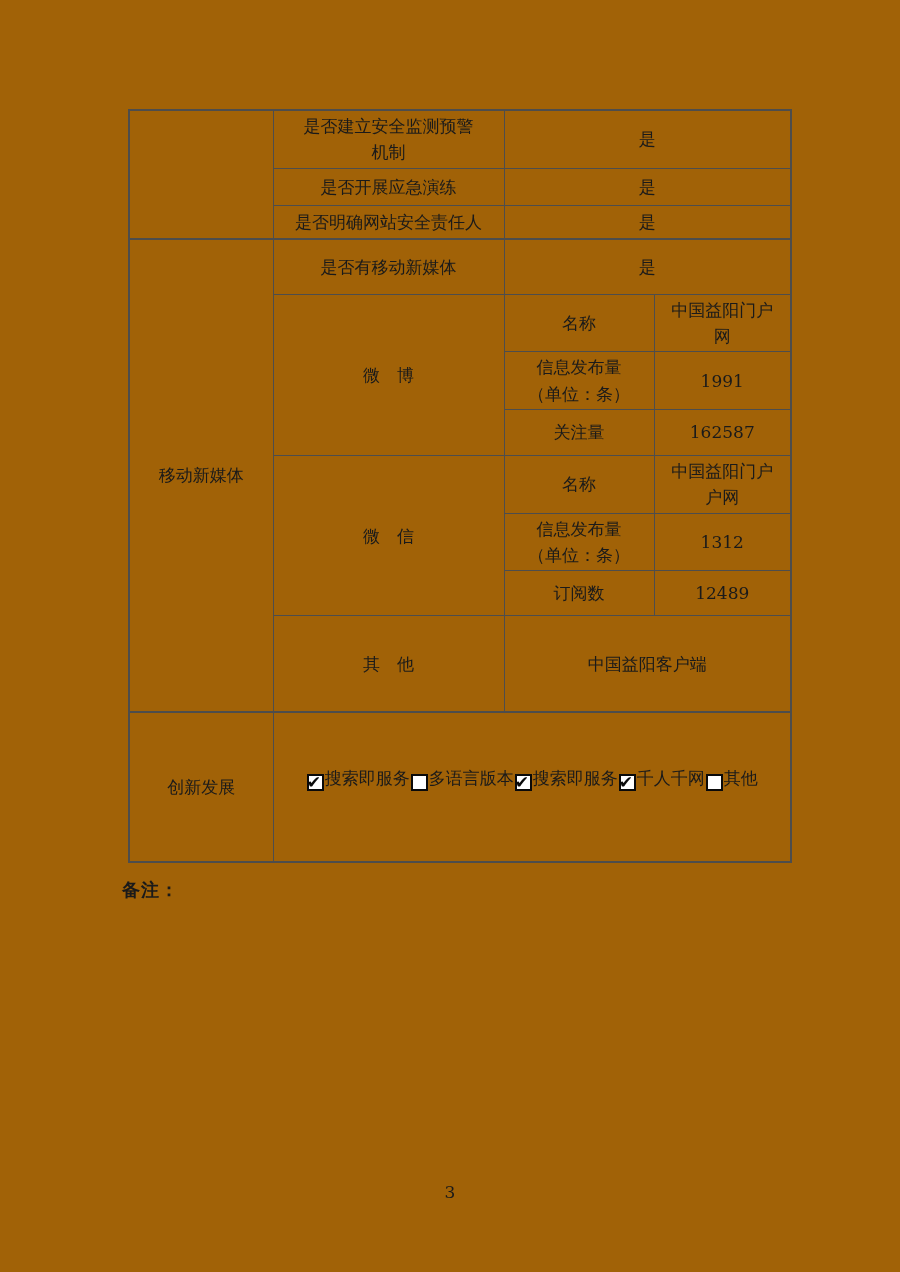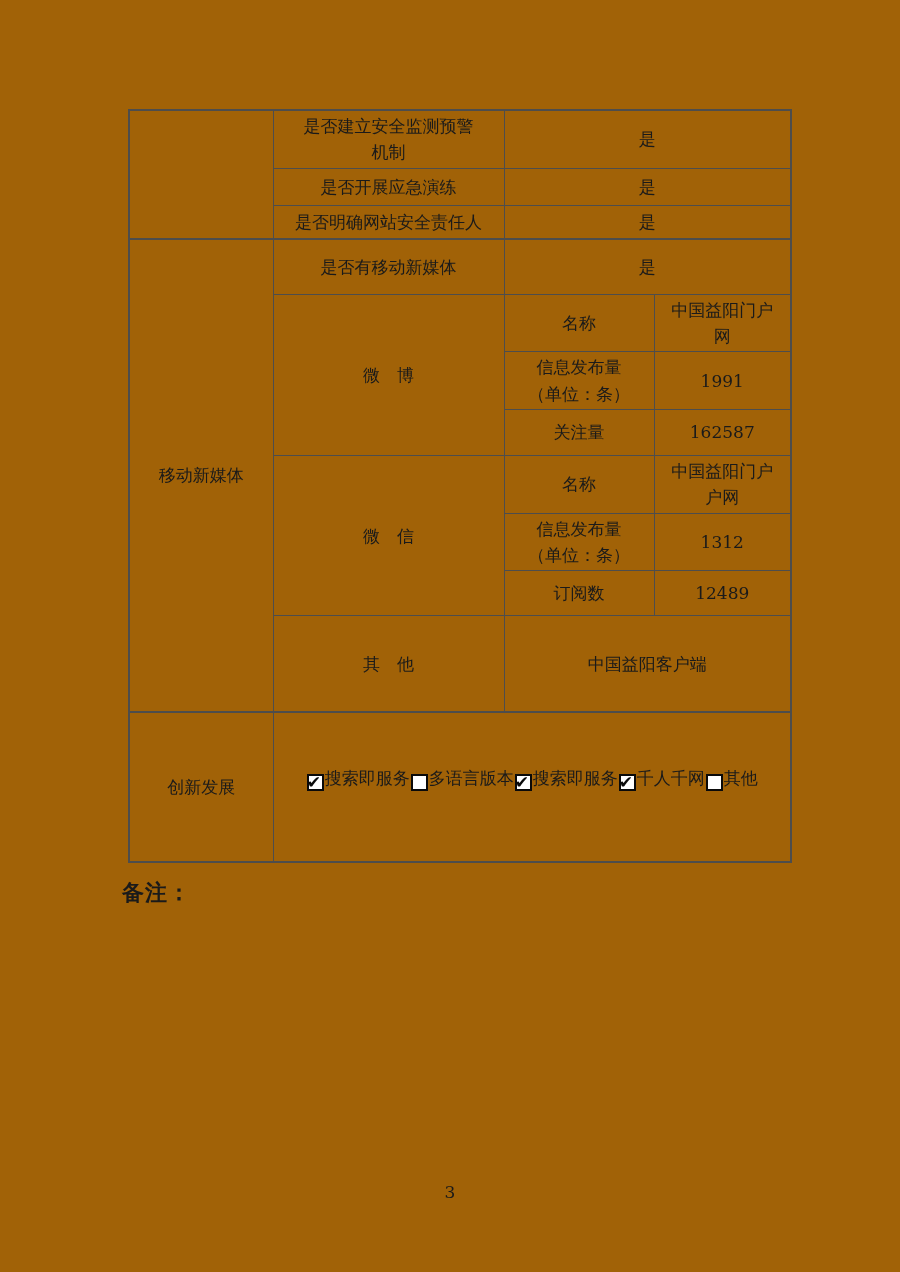--- a/index.html
+++ b/index.html
@@ -80,21 +80,21 @@
     font-weight: bold;
     color: #0a0a0a;
     font-family: "DejaVu Sans", sans-serif;
   }
   .cb-label { font-size: 17px; }
 
   .remarks {
     position: absolute;
     left: 122px;
     top: 878px;
-    font-size: 22px;
+    font-size: 18px;
     font-weight: bold;
     letter-spacing: 1px;
   }
   .page-number {
     position: absolute;
     left: 0;
     top: 1182px;
     width: 100%;
     text-align: center;
     font-size: 17px;

